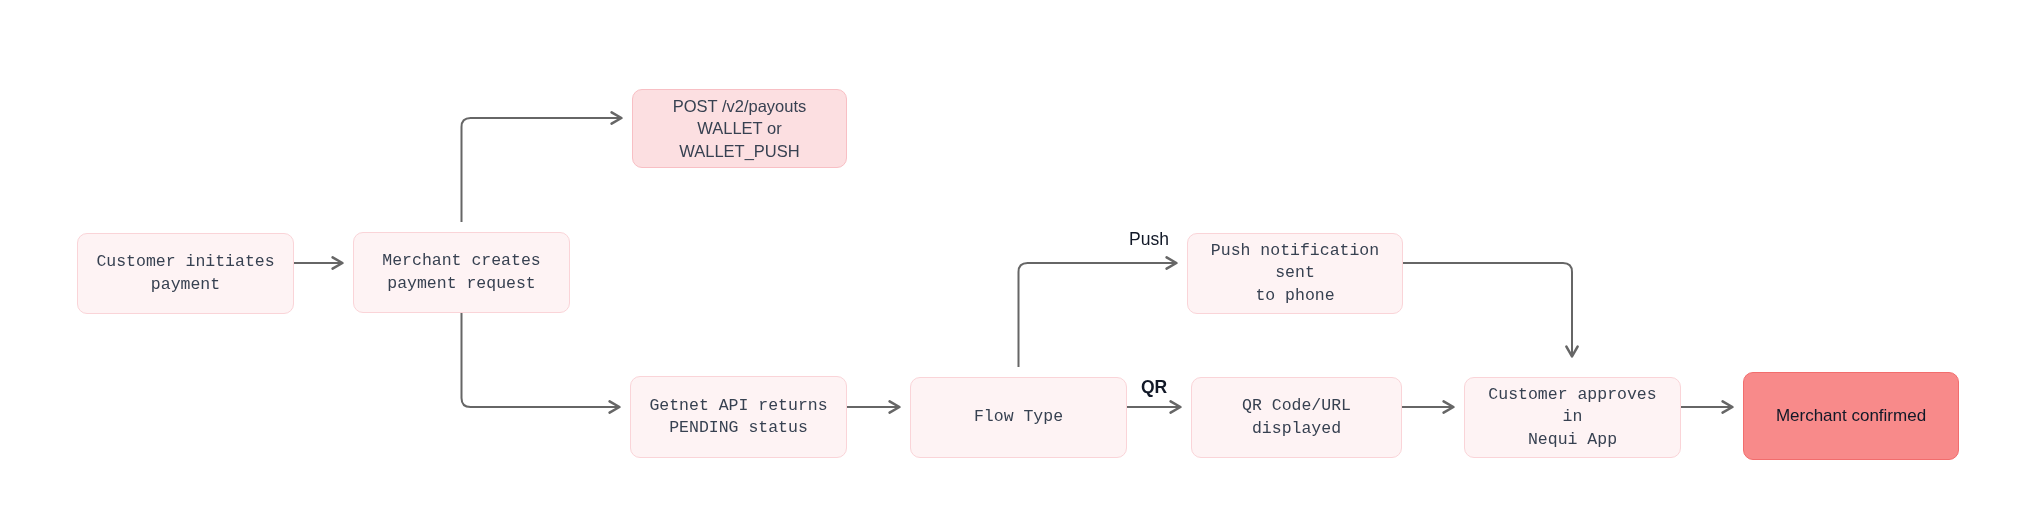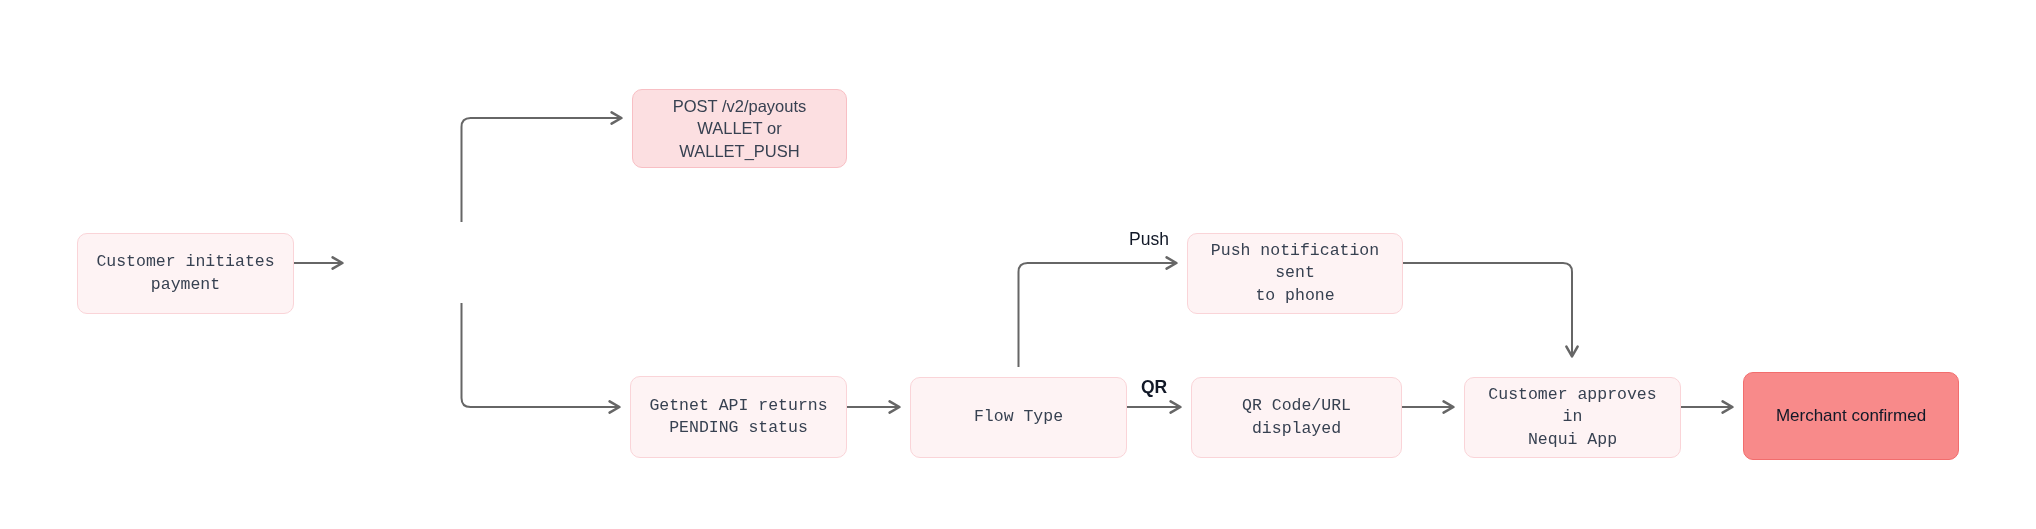--- a/index.html
+++ b/index.html
@@ -90,20 +90,24 @@
       <path d="M1402 407 H1452" marker-end="url(#arrow)"></path>
       <path d="M1681 407 H1731" marker-end="url(#arrow)"></path>
     </g>
   </svg>
 
   <div class="node node-light" style="left:77px; top:223px; width:217px; height:81px;">
     <span>Customer initiates
 payment</span>
   </div>
 
+  <div class="node node-light" style="left:353px; top:222px; width:217px; height:81px;">
+    <span>Merchant creates
+payment request</span>
+  </div>
 
   <div class="node node-medium" style="left:632px; top:79px; width:215px; height:79px;">
     <span>POST /v2/payouts
 WALLET or
 WALLET_PUSH</span>
   </div>
 
   <div class="node node-light" style="left:910px; top:367px; width:217px; height:81px;">
     <span>Flow Type</span>
   </div>

